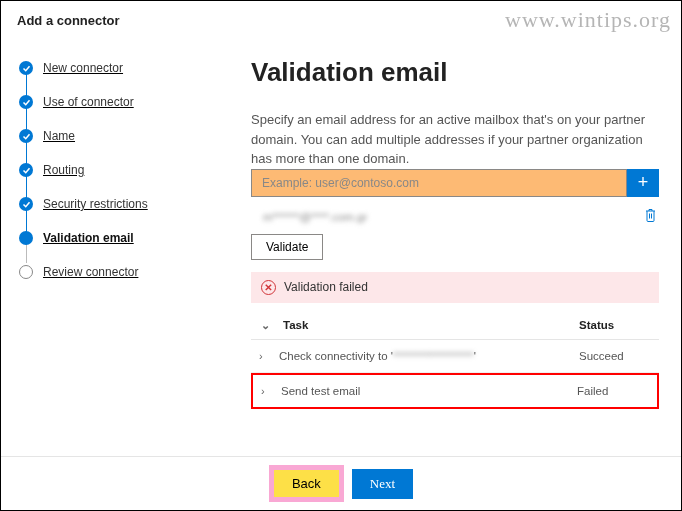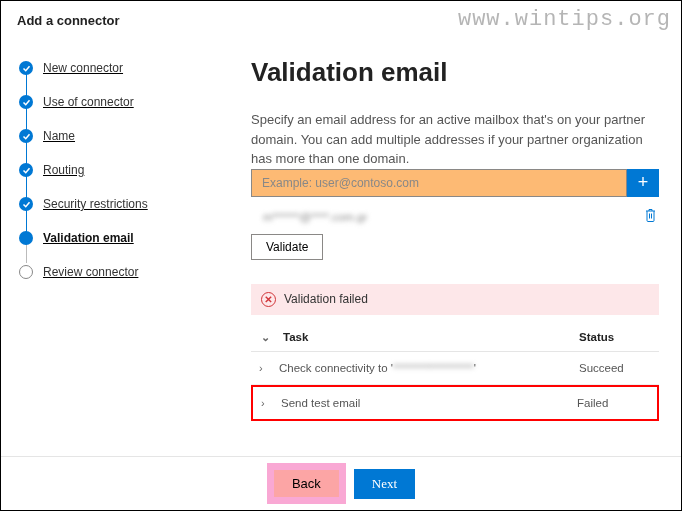--- a/index.html
+++ b/index.html
@@ -1,17 +1,17 @@
 <!DOCTYPE html>
 <html><head>
 <meta charset="utf-8">
 <style>
   * { box-sizing: border-box; margin: 0; padding: 0; font-family: "Segoe UI", Arial, sans-serif; }
   body { width: 682px; height: 511px; background: #fff; position: relative; overflow: hidden; border: 1px solid #000; }
-  .watermark { position: absolute; top: 6px; right: 10px; font-size: 22px; color: rgba(120,120,120,0.55); font-family: Liberation Mono, monospace; letter-spacing: 1px; pointer-events: none; z-index: 100; }
+  .watermark { position: absolute; top: 6px; right: 10px; font-size: 22px; color: rgba(120,120,120,0.55); font-family: Liberation Serif, serif; letter-spacing: 1px; pointer-events: none; z-index: 100; }
   .panel { position: absolute; top: 0; left: 0; right: 0; bottom: 55px; background: #fff; }
   .panel-header { padding: 12px 16px 10px; font-size: 13px; font-weight: 600; color: #222; }
   .panel-body { position: absolute; top: 38px; left: 0; right: 0; bottom: 0; display: flex; }
   .sidebar { width: 190px; padding: 12px 0 0 18px; position: relative; text-decoration: underline; }
   .step { display: flex; align-items: center; height: 34px; position: relative; cursor: pointer; }
   .step .dot { width: 14px; height: 14px; border-radius: 50%; background: #0078d4; display: inline-flex; align-items: center; justify-content: center; flex-shrink: 0; margin-right: 10px; position: relative; z-index: 2; }
   .step .dot svg { width: 9px; height: 9px; }
   .step.future .dot { background: #fff; border: 1.5px solid #888; }
   .step.current .dot { width: 14px; height: 14px; background: #0078d4; }
   .step .lbl { font-size: 12px; color: #333; }
@@ -21,34 +21,34 @@
   .main { flex: 1; padding: 18px 22px 0 60px; overflow: hidden; }
   .main h1 { font-size: 26px; font-weight: 600; color: #222; margin-bottom: 22px; }
   .desc { font-size: 13px; color: #555; line-height: 1.5; max-width: 400px; }
   .input-row { display: flex; margin-bottom: 8px; }
   .email-input { flex: 1; border: 1px solid #8a8886; padding: 6px 10px; font-size: 12px; color: #555; background: #fdba74; }
   .email-input::placeholder { color: #888; }
   .add-btn { width: 32px; background: #0078d4; color: #fff; border: none; display: flex; align-items: center; justify-content: center; font-size: 18px; cursor: pointer; }
   .added-row { display: flex; align-items: center; justify-content: space-between; padding: 3px 2px 8px; }
   .added-email { font-size: 11.5px; color: #888; filter: blur(2.5px); padding-left: 10px; }
   .trash { color: #0078d4; cursor: pointer; }
-  .validate-btn { background: #fff; border: 1px solid #8a8886; padding: 5px 14px; font-size: 12px; cursor: pointer; margin-bottom: 24px; }
+  .validate-btn { background: #fff; border: 1px solid #8a8886; padding: 5px 14px; font-size: 12px; cursor: pointer; margin-bottom: 12px; }
   .fail-banner { background: #fde7e9; padding: 8px 10px; display: flex; align-items: center; gap: 8px; font-size: 12px; color: #333; margin-bottom: 6px; }
   .fail-banner .xcirc { width: 15px; height: 15px; border: 1.5px solid #d13438; border-radius: 50%; display: inline-flex; align-items: center; justify-content: center; color: #d13438; font-size: 10px; font-weight: bold; }
   .task-header { display: flex; padding: 10px 10px 8px 32px; font-size: 11.5px; font-weight: 600; color: #222; border-bottom: 1px solid #e5e5e5; }
   .task-header .col-task { flex: 1; }
   .task-header .col-status { width: 70px; }
   .task-row { display: flex; align-items: center; padding: 10px 10px 10px 8px; font-size: 11.5px; color: #555; border-bottom: 1px solid #f0f0f0; }
   .task-row .chev { width: 20px; color: #666; font-size: 11px; }
   .task-row .tname { flex: 1; }
   .task-row .tstatus { width: 70px; }
   .task-row .blur { filter: blur(2.5px); color: #888; }
   .highlight-box { border: 2px solid #ff0000; }
   .footer { position: absolute; bottom: 0; left: 0; right: 0; height: 54px; border-top: 1px solid #e5e5e5; display: flex; align-items: center; justify-content: center; gap: 8px; background: #fff; }
-  .btn-back { background: #fca5a5; border: 7px solid #f9a8d4; padding: 6px 18px; font-size: 13px; cursor: pointer; }
+  .btn-back { background: #fde047; border: 5px solid #f9a8d4; padding: 6px 18px; font-size: 13px; cursor: pointer; }
   .btn-next { background: #0078d4; border: none; color: #fff; padding: 7px 18px; font-size: 13px; cursor: pointer; font-family: Liberation Serif, serif; }
 </style>
 </head>
 <body>
 
 <div class="watermark">www.wintips.org</div>
 
 <div class="panel">
   <div class="panel-header">Add a connector</div>
   <div class="panel-body">

